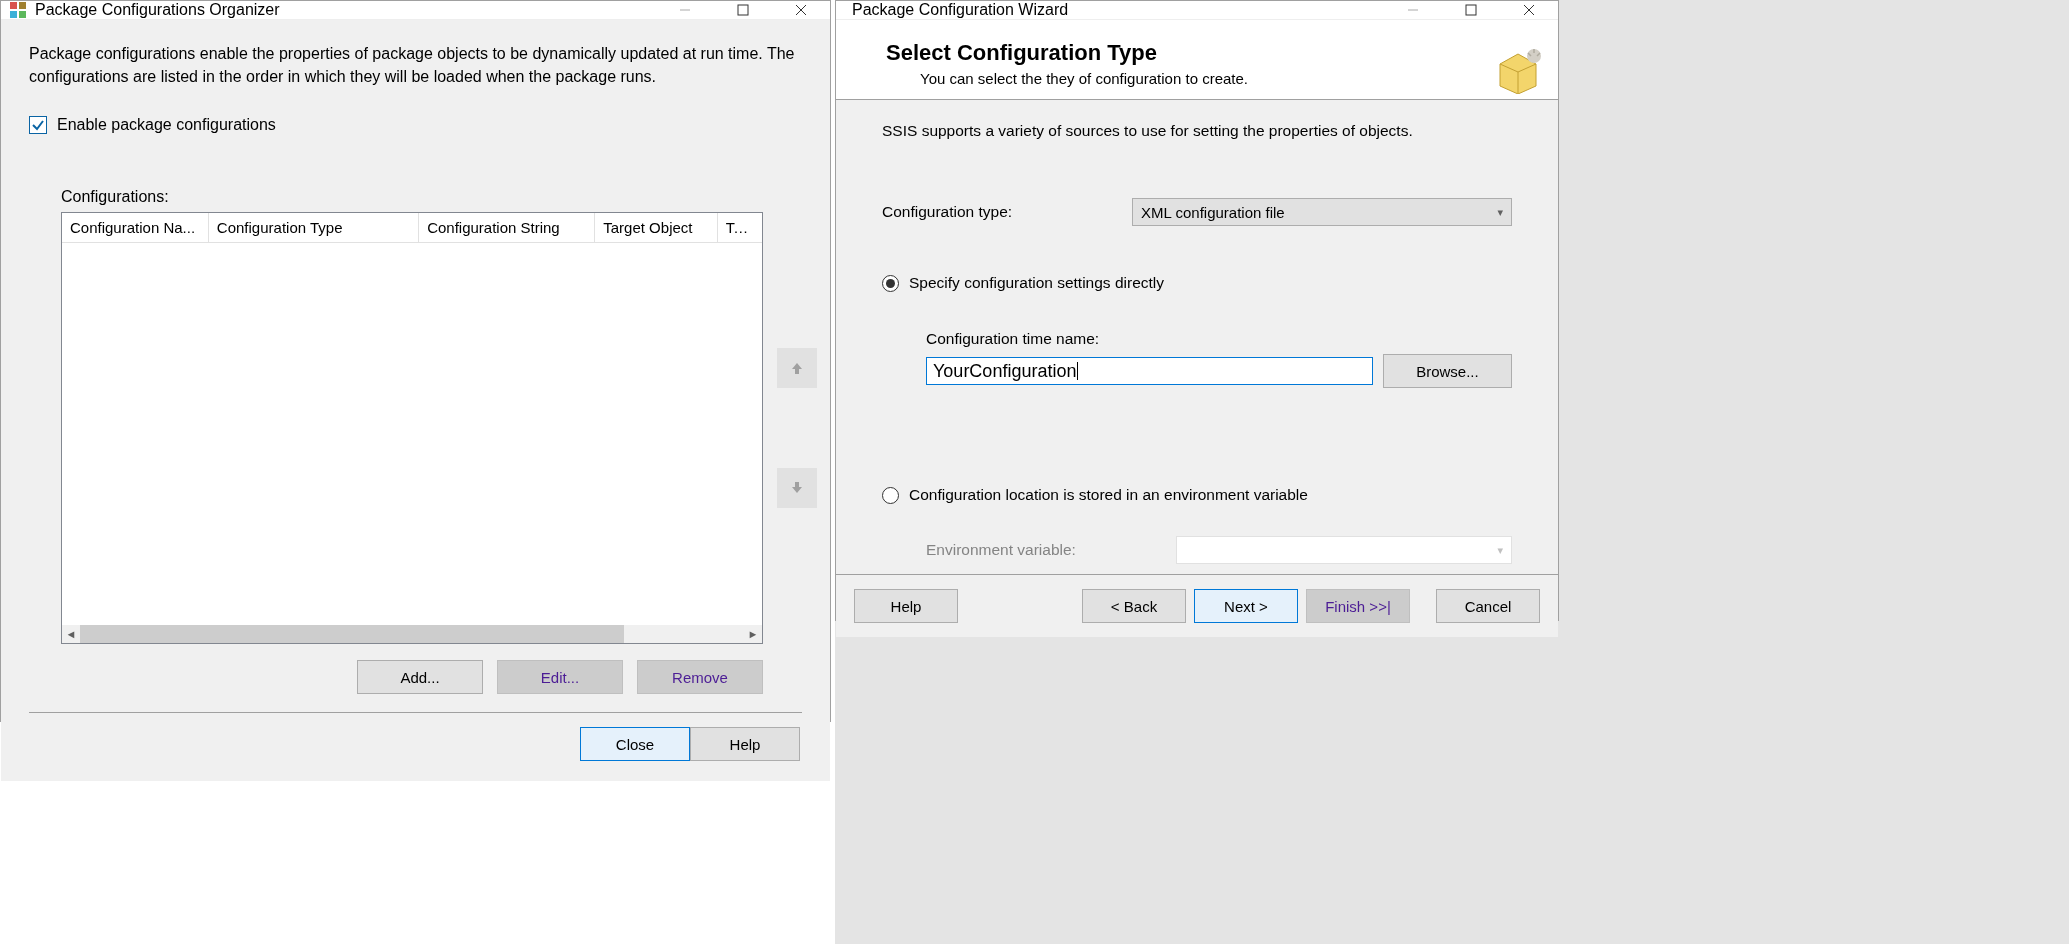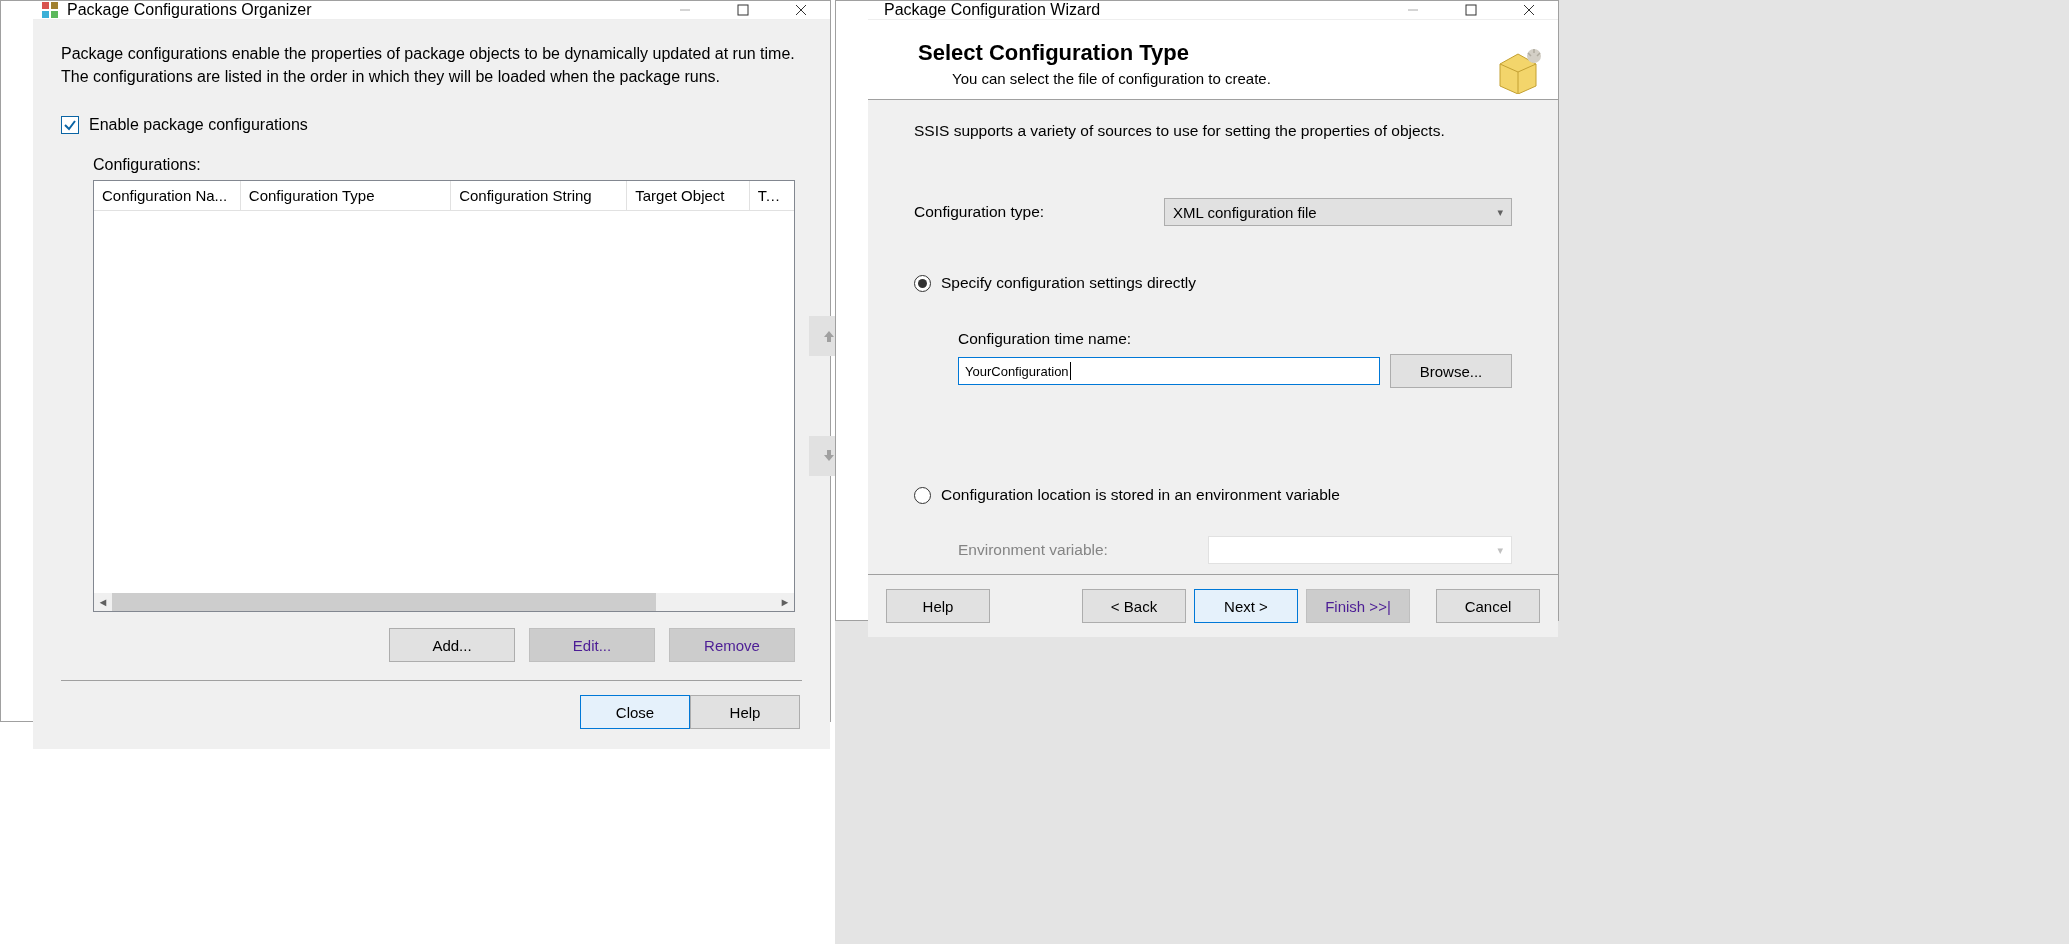--- a/index.html
+++ b/index.html
@@ -12,21 +12,20 @@
     width: 2069px;
     height: 944px;
     display: flex;
     overflow: hidden;
   }
   .window {
     border: 1px solid #a0a0a0;
     display: flex;
     flex-direction: column;
     background: #fff;
-    padding-left: 32px;
   }
   .win-left { width: 831px; height: 722px; }
   .win-right { width: 724px; height: 621px; position: relative; }
   .gap { width: 4px; background: #fff; }
 
   .titlebar {
     height: 40px;
     display: flex;
     align-items: center;
     background: #fff;
@@ -65,21 +64,21 @@
   }
   .intro { font-size: 16px; color: #000; line-height: 1.45; margin-bottom: 28px; max-width: 770px;}
   .chk-row { display: flex; align-items: center; gap: 10px; margin-bottom: 22px; font-size: 16px;}
   .chk {
     width: 18px; height: 18px;
     border: 1px solid #0a64a4;
     display: inline-flex; align-items: center; justify-content: center;
     background: #fff;
   }
   .chk svg { stroke: #0a64a4; }
-  .cfg-label { font-size: 16px; margin-left: 32px; margin-bottom: 6px; }
+  .cfg-label { font-size: 16px; margin-left: 32px; margin-bottom: 6px; margin-top: 32px; }
 
   .grid-wrap {
     margin-left: 32px;
     display: flex;
     gap: 14px;
   }
   .grid {
     border: 1px solid #828790;
     background: #fff;
     width: 702px;
@@ -197,21 +196,21 @@
   }
   .radio .dot { width:9px; height:9px; border-radius:50%; background:#333; }
   .indent { margin-left: 44px; }
   .cfg-file-label { font-size:15.5px; margin-top:6px; margin-bottom:6px; }
   .file-row { display:flex; gap:10px; align-items:center; }
   .text-input {
     width:470px; height:28px;
     border:1px solid #0078d7;
     background:#fff;
     padding:0 6px;
-    font-size:13px;
+    font-size:18px;
     display:flex; align-items:center;
     position: relative;
   }
   .cursor {
     width:1px; height:18px; background:#000; display:inline-block; margin-left:1px;
     animation: blink 1s step-start infinite;
   }
   @keyframes blink { 50% { opacity:0; } }
   .browse-btn {
     width:136px; height:34px;
@@ -354,21 +353,21 @@
           <svg width="12" height="12">
               <line x1="1" y1="1" x2="11" y2="11" stroke-width="1"></line>
               <line x1="11" y1="1" x2="1" y2="11" stroke-width="1"></line>
             </svg>
         </div>
       </div>
     </div>
 
     <div class="wiz-head">
       <h1>Select Configuration Type</h1>
-      <div class="sub">You can select the file of configuration to create.</div>
+      <div class="sub">You can select the they of configuration to create.</div>
       <span class="wiz-icon">
         <svg viewBox="0 0 52 48" width="52" height="48">
           <polygon points="8,18 26,8 44,18 44,40 26,48 8,40" fill="#f3d56b" stroke="#c3a032" stroke-width="1"></polygon>
           <polyline points="8,18 26,26 44,18" fill="none" stroke="#c3a032" stroke-width="1"></polyline>
           <line x1="26" y1="26" x2="26" y2="48" stroke="#c3a032" stroke-width="1"></line>
           <circle cx="42" cy="10" r="7" fill="#d3cfc6"></circle>
           <path d="M39 10 l-3 -3 M45 10 l3 -3 M42 7 l0 -4" stroke="#b0aca0" stroke-width="1.5"></path>
         </svg>
       </span>
     </div>

